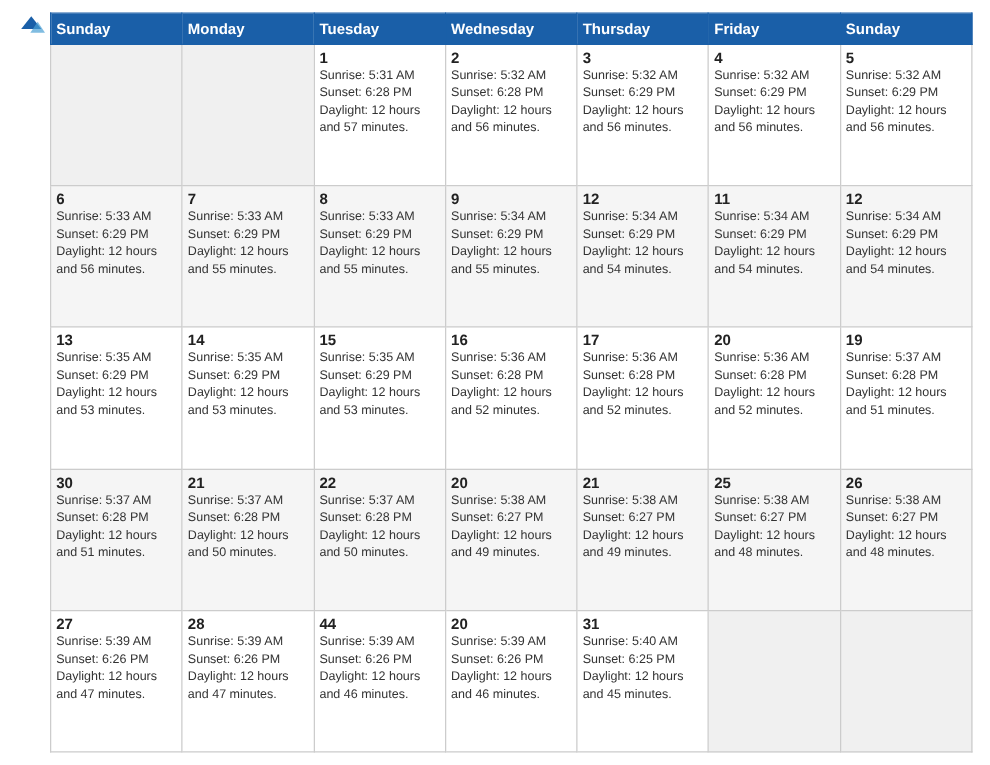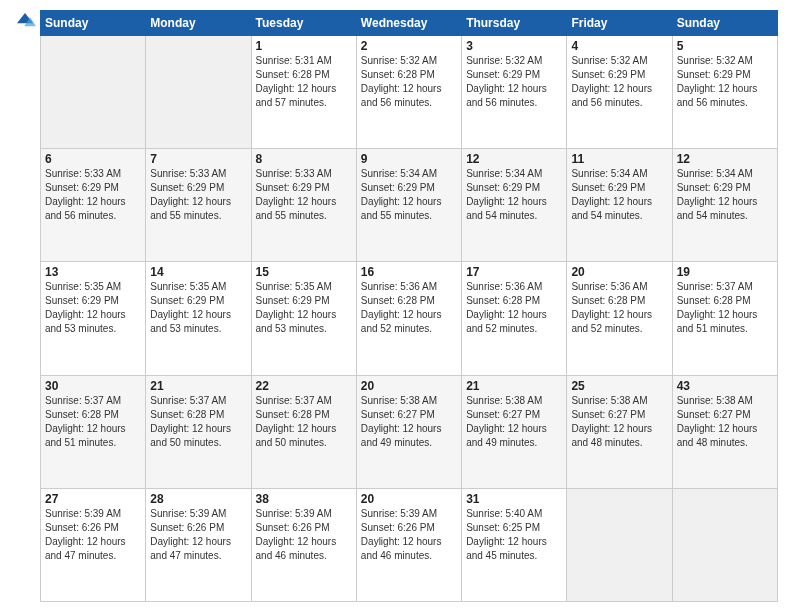--- a/index.html
+++ b/index.html
@@ -234,35 +234,35 @@
           </td>
           <td>
             <span class="day-num">21</span>
             <div class="day-info">Sunrise: 5:38 AM<br>Sunset: 6:27 PM<br>Daylight: 12 hours and 49 minutes.</div>
           </td>
           <td>
             <span class="day-num">25</span>
             <div class="day-info">Sunrise: 5:38 AM<br>Sunset: 6:27 PM<br>Daylight: 12 hours and 48 minutes.</div>
           </td>
           <td>
-            <span class="day-num">43</span>
+            <span class="day-num">26</span>
             <div class="day-info">Sunrise: 5:38 AM<br>Sunset: 6:27 PM<br>Daylight: 12 hours and 48 minutes.</div>
           </td>
         </tr>
         <tr>
           <td>
             <span class="day-num">27</span>
             <div class="day-info">Sunrise: 5:39 AM<br>Sunset: 6:26 PM<br>Daylight: 12 hours and 47 minutes.</div>
           </td>
           <td>
             <span class="day-num">28</span>
             <div class="day-info">Sunrise: 5:39 AM<br>Sunset: 6:26 PM<br>Daylight: 12 hours and 47 minutes.</div>
           </td>
           <td>
-            <span class="day-num">38</span>
+            <span class="day-num">44</span>
             <div class="day-info">Sunrise: 5:39 AM<br>Sunset: 6:26 PM<br>Daylight: 12 hours and 46 minutes.</div>
           </td>
           <td>
             <span class="day-num">20</span>
             <div class="day-info">Sunrise: 5:39 AM<br>Sunset: 6:26 PM<br>Daylight: 12 hours and 46 minutes.</div>
           </td>
           <td>
             <span class="day-num">31</span>
             <div class="day-info">Sunrise: 5:40 AM<br>Sunset: 6:25 PM<br>Daylight: 12 hours and 45 minutes.</div>
           </td>

